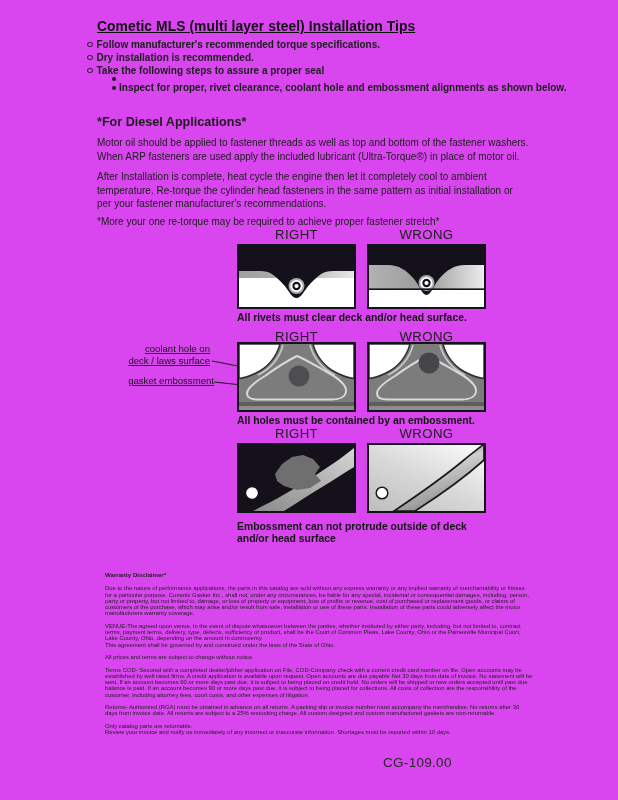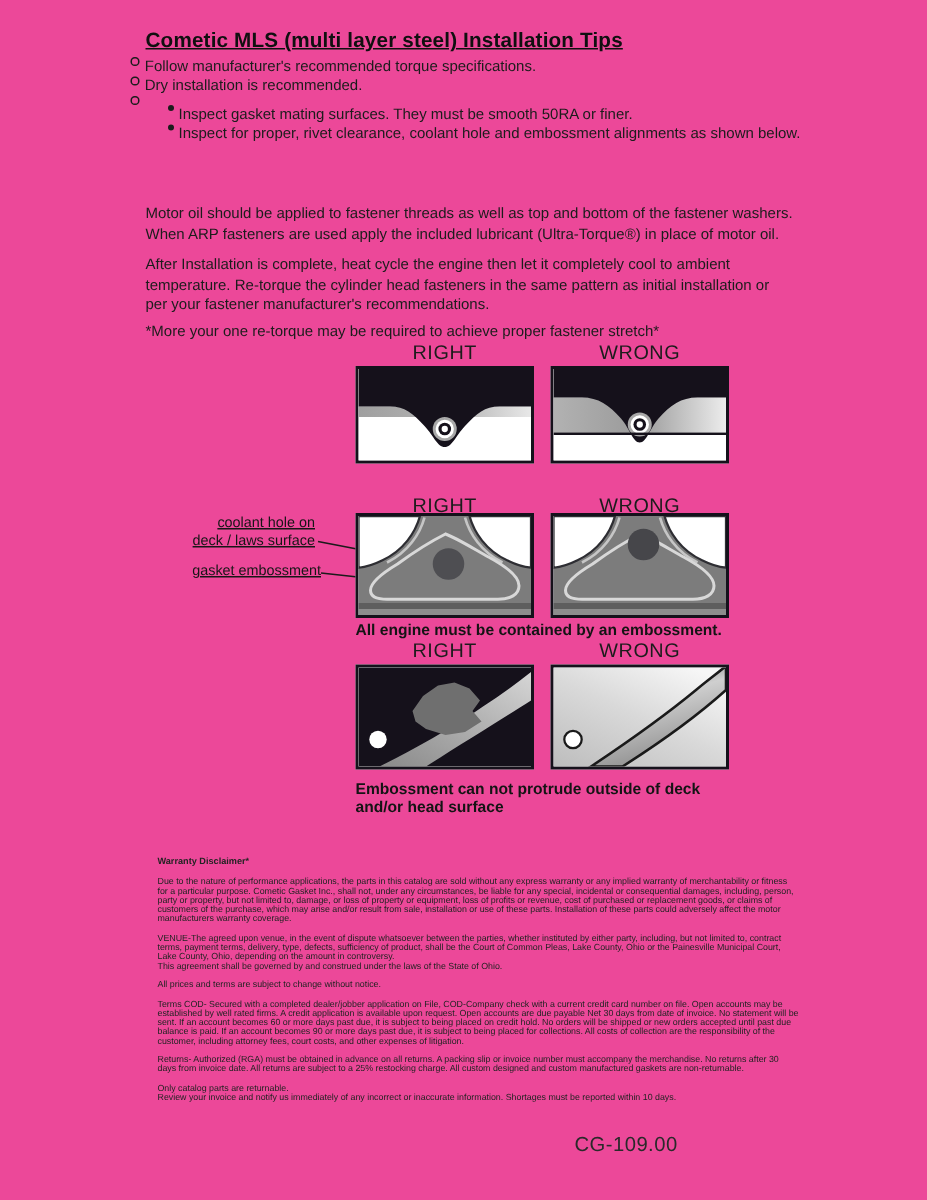--- a/index.html
+++ b/index.html
@@ -1,28 +1,28 @@
 <!DOCTYPE html>
 <html><head>
 <meta charset="utf-8">
 <style>
   html,body { margin:0; padding:0; background:#fff; }
   #page {
-    position:relative; width:618px; height:800px; background:#ec4899;
+    position:relative; width:618px; height:800px; background:#d946ef;
     font-family:"Liberation Sans", sans-serif; color:#1c1c1c; overflow:hidden;
   }
   .abs { position:absolute; }
 
   .doc-title {
     left:97px; top:19px; font-size:13.8px; font-weight:bold; color:#101010;
     text-decoration:underline; letter-spacing:0.1px; white-space:nowrap;
   }
 
   .tips { left:87px; top:38px; font-size:10px; line-height:13px; white-space:nowrap; }
-  .tip-line { display:flex; align-items:flex-start; }
+  .tip-line { display:flex; align-items:center;font-weight:bold; }
   .tip-line.sub { padding-left:25px; }
   .marker-o {
     display:inline-block; width:3.5px; height:3.5px; border:1px solid #1c1c1c;
     border-radius:50%; margin-right:4px; flex:0 0 auto;
   }
   .marker-dot {
     display:inline-block; width:4px; height:4px; background:#1c1c1c;
     border-radius:50%; margin-right:3px; flex:0 0 auto;
   }
 
@@ -77,31 +77,32 @@
     <div class="tip-line">
       <span class="marker-o"></span>
       <span>Follow manufacturer's recommended torque specifications.</span>
     </div>
     <div class="tip-line">
       <span class="marker-o"></span>
       <span>Dry installation is recommended.</span>
     </div>
     <div class="tip-line">
       <span class="marker-o"></span>
+      <span>Take the following steps to assure a proper seal</span>
     </div>
     <div class="tip-line sub">
       <span class="marker-dot"></span>
-      <span>Inspect gasket mating surfaces.  They must be smooth 50RA or finer.</span>
     </div>
     <div class="tip-line sub">
       <span class="marker-dot"></span>
       <span>Inspect for proper, rivet clearance, coolant hole and embossment alignments as shown below.</span>
     </div>
   </div>
 
+  <div class="abs diesel-heading">*For Diesel Applications*</div>
   <div class="abs body-para p2">After Installation is complete, heat cycle the engine then let it completely cool to ambient temperature. Re-torque the cylinder head fasteners in the same pattern as initial installation or per your fastener manufacturer's recommendations.</div>
   <div class="abs body-para p1">Motor oil should be applied to fastener threads as well as top and bottom of the fastener washers. When ARP fasteners are used apply the included lubricant (Ultra-Torque®) in place of motor oil.</div>
   <div class="abs body-para p3">*More your one re-torque may be required to achieve proper fastener stretch*</div>
 
   <div class="abs rw-label rw-left labels-row1">RIGHT</div>
   <div class="abs rw-label rw-right labels-row1">WRONG</div>
 
   <div class="abs panel panel-l panel-row1">
     <svg viewBox="0 0 115 61" preserveAspectRatio="none">
       <defs>
@@ -136,20 +137,21 @@
       <path d="M0,0 H115 V19 H96 C85,19 78,24 70,33 C64,40 62,49 57.5,49 C53,49 51,40 45,33 C37,24 30,19 19,19 H0 Z" fill="#15111b"></path>
       <g>
         <circle cx="57.5" cy="37" r="8" fill="#a8a8a8"></circle>
         <circle cx="57.5" cy="37" r="6.1" fill="#ffffff"></circle>
         <circle cx="57.5" cy="37" r="4.2" fill="#15111b"></circle>
         <circle cx="57.5" cy="37" r="2.1" fill="#ffffff"></circle>
       </g>
       <rect x="0" y="42.4" width="115" height="1.6" fill="#15111b"></rect>
     </svg>
   </div>
+  <div class="abs caption caption1">All rivets must clear deck and/or head surface.</div>
 
   <div class="abs rw-label rw-left labels-row2">RIGHT</div>
   <div class="abs rw-label rw-right labels-row2">WRONG</div>
 
   <div class="abs ann ann1">
     <div>coolant hole on</div>
     <div>deck / laws surface</div>
   </div>
   <div class="abs ann ann2">gasket embossment</div>
   <svg class="abs leader-svg" viewBox="0 0 84 36">
@@ -176,21 +178,21 @@
       <rect y="58" width="115" height="4" fill="#5e5e5e"></rect>
       <rect y="62" width="115" height="4" fill="#8d8d8d"></rect>
       <path d="M0,0 L41,0 C38,11 30,23 16,29.5 C10,32.5 5,34 0,34.5 Z" fill="#ffffff" stroke="#2e2e33" stroke-width="1.5"></path>
       <path d="M115,0 L74,0 C77,11 85,23 99,29.5 C105,32.5 110,34 115,34.5 Z" fill="#ffffff" stroke="#2e2e33" stroke-width="1.5"></path>
       <path d="M44,1 C41,12 33,24 19,31" stroke="#c6c6c6" stroke-width="1.8" fill="none"></path>
       <path d="M71,1 C74,12 82,24 96,31" stroke="#c6c6c6" stroke-width="1.8" fill="none"></path>
       <path d="M58,12 C48,17 37,24 26,32 C16,38 8,44 8,49.5 C8,53.5 12,55.5 19,55.5 L93,55.5 C101,55.5 107,52.5 107,46.5 C107,41 99,34 87,27.5 C77,22 66,15 58,12 Z" fill="none" stroke="#d8d8d8" stroke-width="2"></path>
       <circle cx="60" cy="19" r="10.5" fill="#46464a"></circle>
     </svg>
   </div>
-  <div class="abs caption caption2">All engine must be contained by an embossment.</div>
+  <div class="abs caption caption2">All holes must be contained by an embossment.</div>
 
   <div class="abs rw-label rw-left labels-row3">RIGHT</div>
   <div class="abs rw-label rw-right labels-row3">WRONG</div>
 
   <div class="abs panel panel-l panel-row3">
     <svg viewBox="0 0 115 66" preserveAspectRatio="none">
       <defs>
         <linearGradient id="r3a" x1="0" y1="1" x2="1" y2="0">
           <stop offset="0" stop-color="#8a8a8a"></stop>
             <stop offset="0.6" stop-color="#b5b5b5"></stop>

